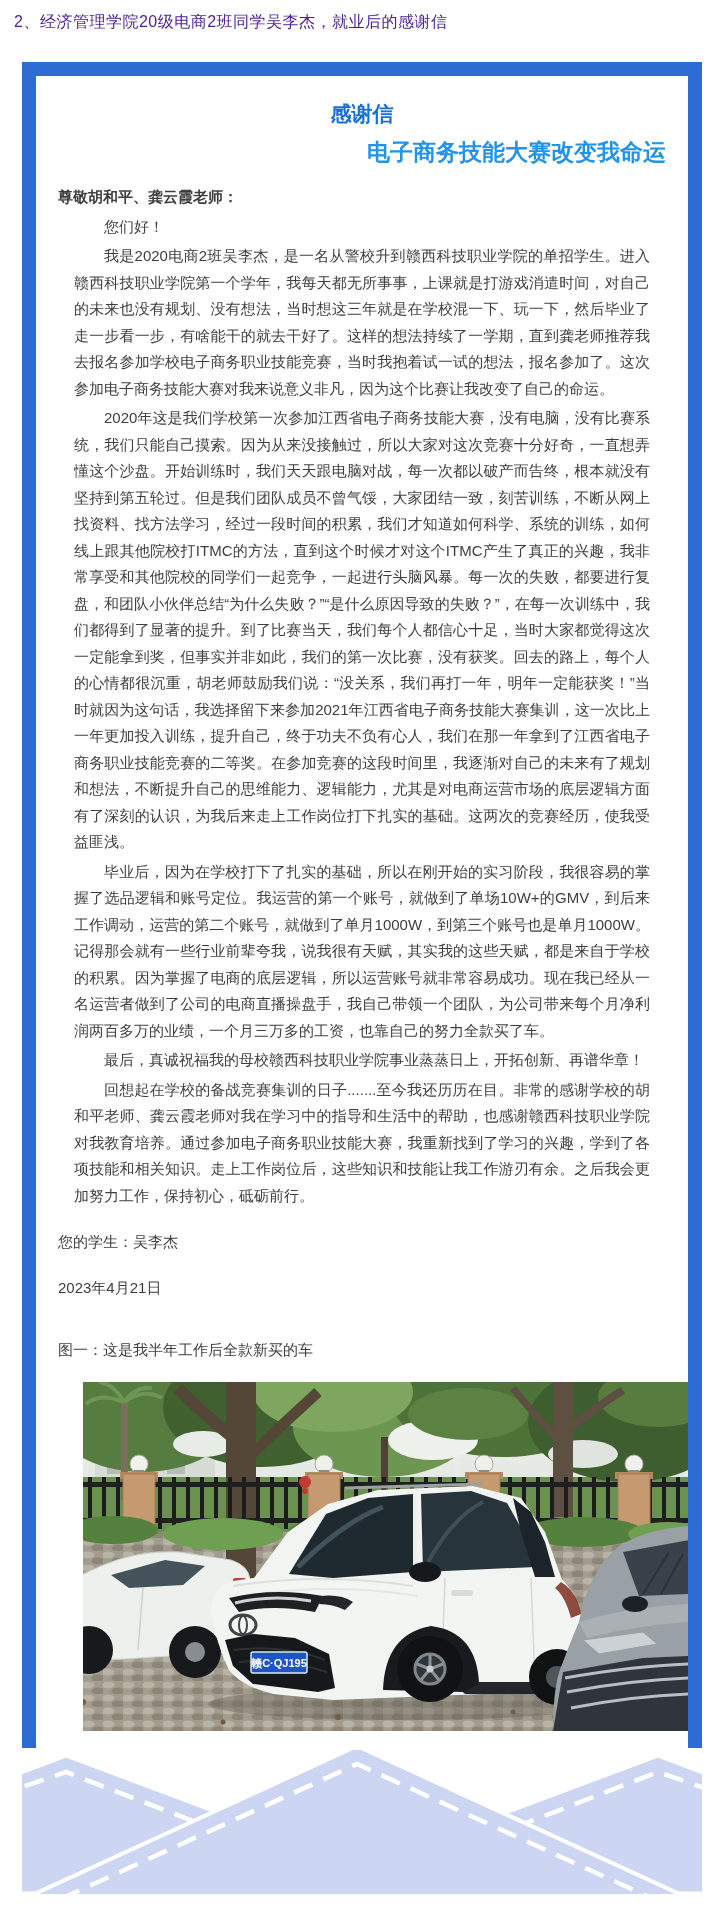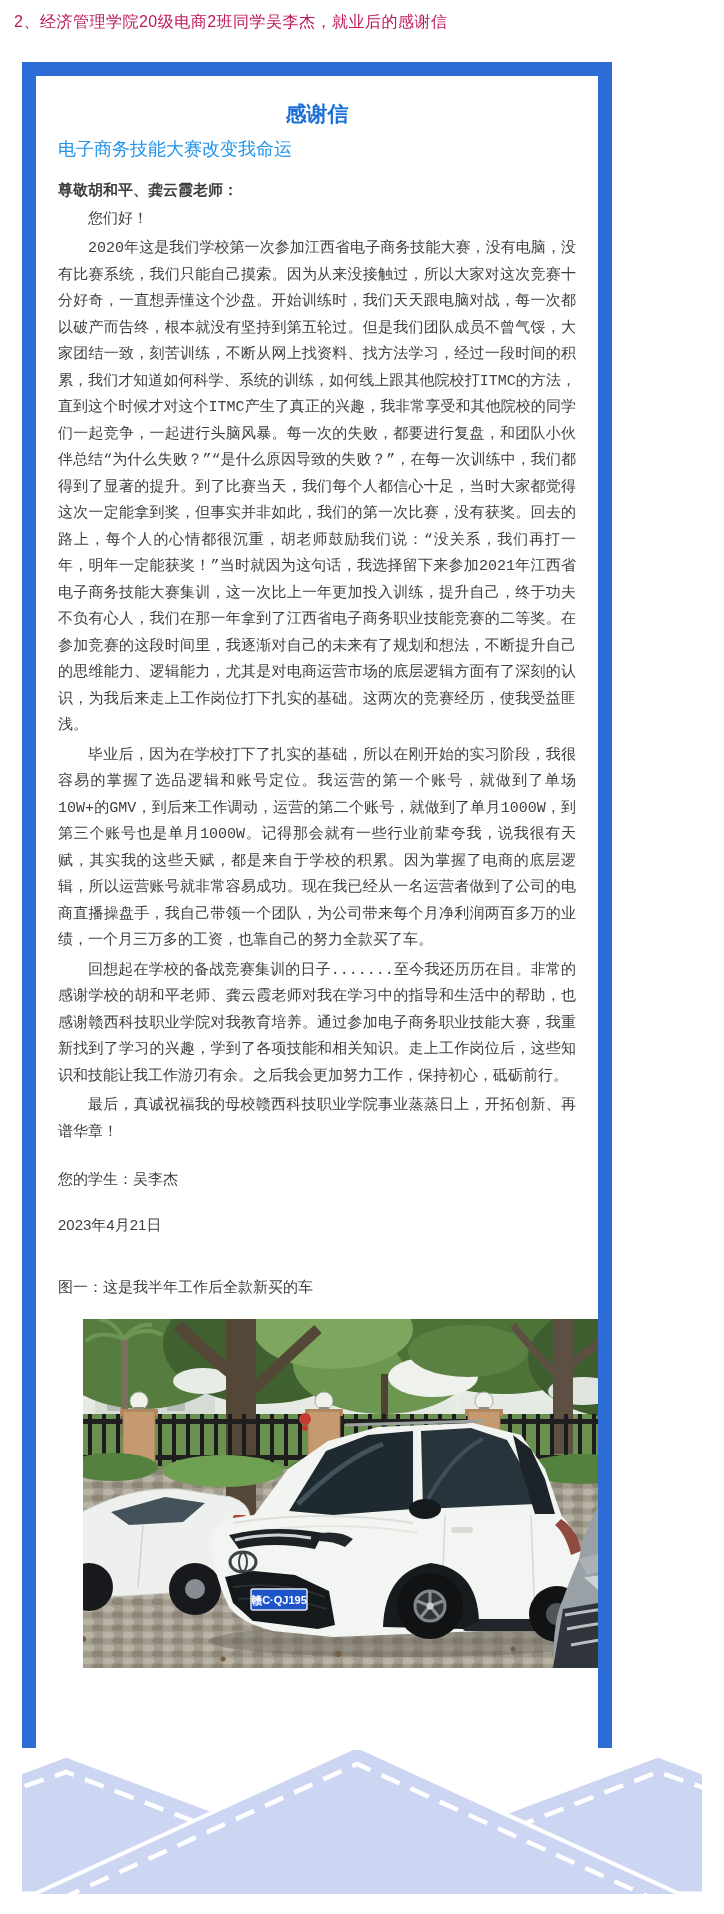--- a/index.html
+++ b/index.html
@@ -2,61 +2,62 @@
 <html><head>
 <meta charset="utf-8">
 <style>
   html,body{margin:0;padding:0;}
   body{
     width:724px;height:1914px;position:relative;background:#ffffff;
     font-family:"Liberation Sans","DejaVu Sans",sans-serif;
   }
   .page-header{
     position:absolute;top:12px;left:14px;
-    font-size:16px;color:#be185d;letter-spacing:.5px;text-align:center;
+    font-size:16px;color:#4c1d95;letter-spacing:.5px;text-align:center;
   }
   .frame{
-    position:absolute;top:62px;left:22px;width:590px;height:1686px;
+    position:absolute;top:62px;left:22px;width:680px;height:1686px;
     box-sizing:border-box;border:14px solid #2d6cd4;border-bottom:none;
     background:#ffffff;padding:18px 22px 0 22px;overflow:hidden;
   }
   .letter-title{
     text-align:center;font-size:21px;font-weight:bold;color:#1a6fd6;
     margin:6px 0 9px 0;
   }
   .letter-subtitle{
-    text-align:left;font-size:18px;font-weight:normal;color:#2193ea;
+    text-align:right;font-size:23px;font-weight:bold;color:#2193ea;
     margin:0 0 16px 0;
   }
   .body-text{font-size:15px;color:#3e3e3e;line-height:26.5px;text-align:justify;}
   .salutation{margin:0;font-weight:bold;}
-  p.para{margin:3px 0;text-indent:2em;font-family:Liberation Mono, monospace;}
+  p.para{margin:3px 16px;text-indent:2em;}
   .sig{margin-top:20px;padding-right:8px;}
   .date{text-align:left;margin-top:19px;padding-right:8px;}
   .caption{margin-top:36px;}
   .photo-wrap{margin-top:18px;width:606px;height:349px;overflow:hidden;padding-left:25px;}
   .photo-wrap svg{display:block;}
   .footer-art{position:absolute;top:1750px;left:22px;width:680px;height:144px;overflow:hidden;}
 </style>
 </head>
 <body>
 
 <div class="page-header">2、经济管理学院20级电商2班同学吴李杰，就业后的感谢信</div>
 
 <div class="frame">
   <div class="letter-title">感谢信</div>
   <div class="letter-subtitle">电子商务技能大赛改变我命运</div>
 
   <div class="body-text">
     <p class="salutation">尊敬胡和平、龚云霞老师：</p>
     <p class="para">您们好！</p>
+    <p class="para">我是2020电商2班吴李杰，是一名从警校升到赣西科技职业学院的单招学生。进入赣西科技职业学院第一个学年，我每天都无所事事，上课就是打游戏消遣时间，对自己的未来也没有规划、没有想法，当时想这三年就是在学校混一下、玩一下，然后毕业了走一步看一步，有啥能干的就去干好了。这样的想法持续了一学期，直到龚老师推荐我去报名参加学校电子商务职业技能竞赛，当时我抱着试一试的想法，报名参加了。这次参加电子商务技能大赛对我来说意义非凡，因为这个比赛让我改变了自己的命运。</p>
     <p class="para">2020年这是我们学校第一次参加江西省电子商务技能大赛，没有电脑，没有比赛系统，我们只能自己摸索。因为从来没接触过，所以大家对这次竞赛十分好奇，一直想弄懂这个沙盘。开始训练时，我们天天跟电脑对战，每一次都以破产而告终，根本就没有坚持到第五轮过。但是我们团队成员不曾气馁，大家团结一致，刻苦训练，不断从网上找资料、找方法学习，经过一段时间的积累，我们才知道如何科学、系统的训练，如何线上跟其他院校打ITMC的方法，直到这个时候才对这个ITMC产生了真正的兴趣，我非常享受和其他院校的同学们一起竞争，一起进行头脑风暴。每一次的失败，都要进行复盘，和团队小伙伴总结“为什么失败？”“是什么原因导致的失败？”，在每一次训练中，我们都得到了显著的提升。到了比赛当天，我们每个人都信心十足，当时大家都觉得这次一定能拿到奖，但事实并非如此，我们的第一次比赛，没有获奖。回去的路上，每个人的心情都很沉重，胡老师鼓励我们说：“没关系，我们再打一年，明年一定能获奖！”当时就因为这句话，我选择留下来参加2021年江西省电子商务技能大赛集训，这一次比上一年更加投入训练，提升自己，终于功夫不负有心人，我们在那一年拿到了江西省电子商务职业技能竞赛的二等奖。在参加竞赛的这段时间里，我逐渐对自己的未来有了规划和想法，不断提升自己的思维能力、逻辑能力，尤其是对电商运营市场的底层逻辑方面有了深刻的认识，为我后来走上工作岗位打下扎实的基础。这两次的竞赛经历，使我受益匪浅。</p>
     <p class="para">毕业后，因为在学校打下了扎实的基础，所以在刚开始的实习阶段，我很容易的掌握了选品逻辑和账号定位。我运营的第一个账号，就做到了单场10W+的GMV，到后来工作调动，运营的第二个账号，就做到了单月1000W，到第三个账号也是单月1000W。记得那会就有一些行业前辈夸我，说我很有天赋，其实我的这些天赋，都是来自于学校的积累。因为掌握了电商的底层逻辑，所以运营账号就非常容易成功。现在我已经从一名运营者做到了公司的电商直播操盘手，我自己带领一个团队，为公司带来每个月净利润两百多万的业绩，一个月三万多的工资，也靠自己的努力全款买了车。</p>
+    <p class="para">最后，真诚祝福我的母校赣西科技职业学院事业蒸蒸日上，开拓创新、再谱华章！</p>
     <p class="para">回想起在学校的备战竞赛集训的日子.......至今我还历历在目。非常的感谢学校的胡和平老师、龚云霞老师对我在学习中的指导和生活中的帮助，也感谢赣西科技职业学院对我教育培养。通过参加电子商务职业技能大赛，我重新找到了学习的兴趣，学到了各项技能和相关知识。走上工作岗位后，这些知识和技能让我工作游刃有余。之后我会更加努力工作，保持初心，砥砺前行。</p>
-    <p class="para">最后，真诚祝福我的母校赣西科技职业学院事业蒸蒸日上，开拓创新、再谱华章！</p>
     <div class="sig">您的学生：吴李杰</div>
     <div class="date">2023年4月21日</div>
     <div class="caption">图一：这是我半年工作后全款新买的车</div>
   </div>
 
   <div class="photo-wrap">
     <svg viewBox="0 0 606 349" width="606" height="349" xmlns="http://www.w3.org/2000/svg">
       <defs>
         <linearGradient id="skyg" x1="0" y1="0" x2="0" y2="1">
           <stop offset="0" stop-color="#f0f2ee"></stop>

